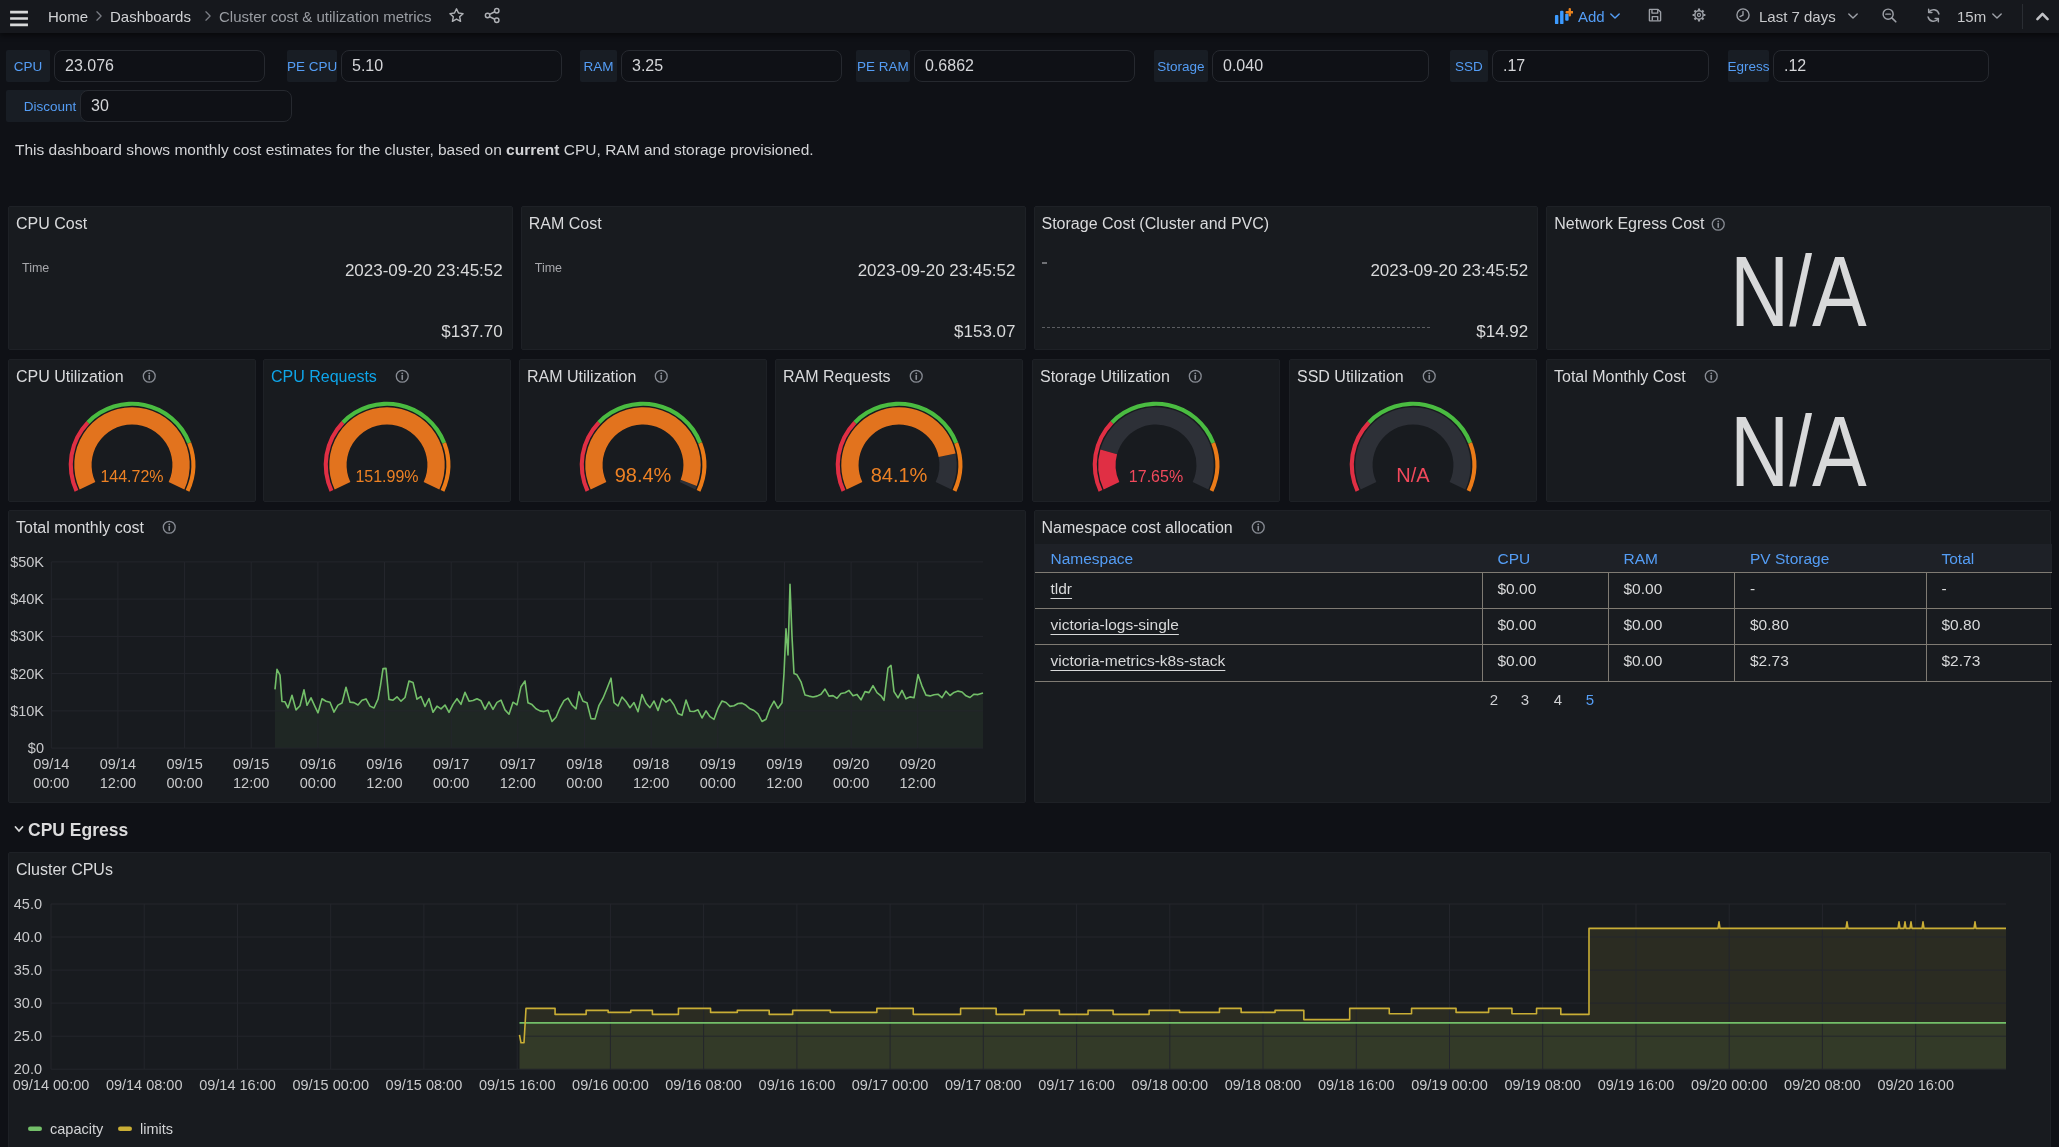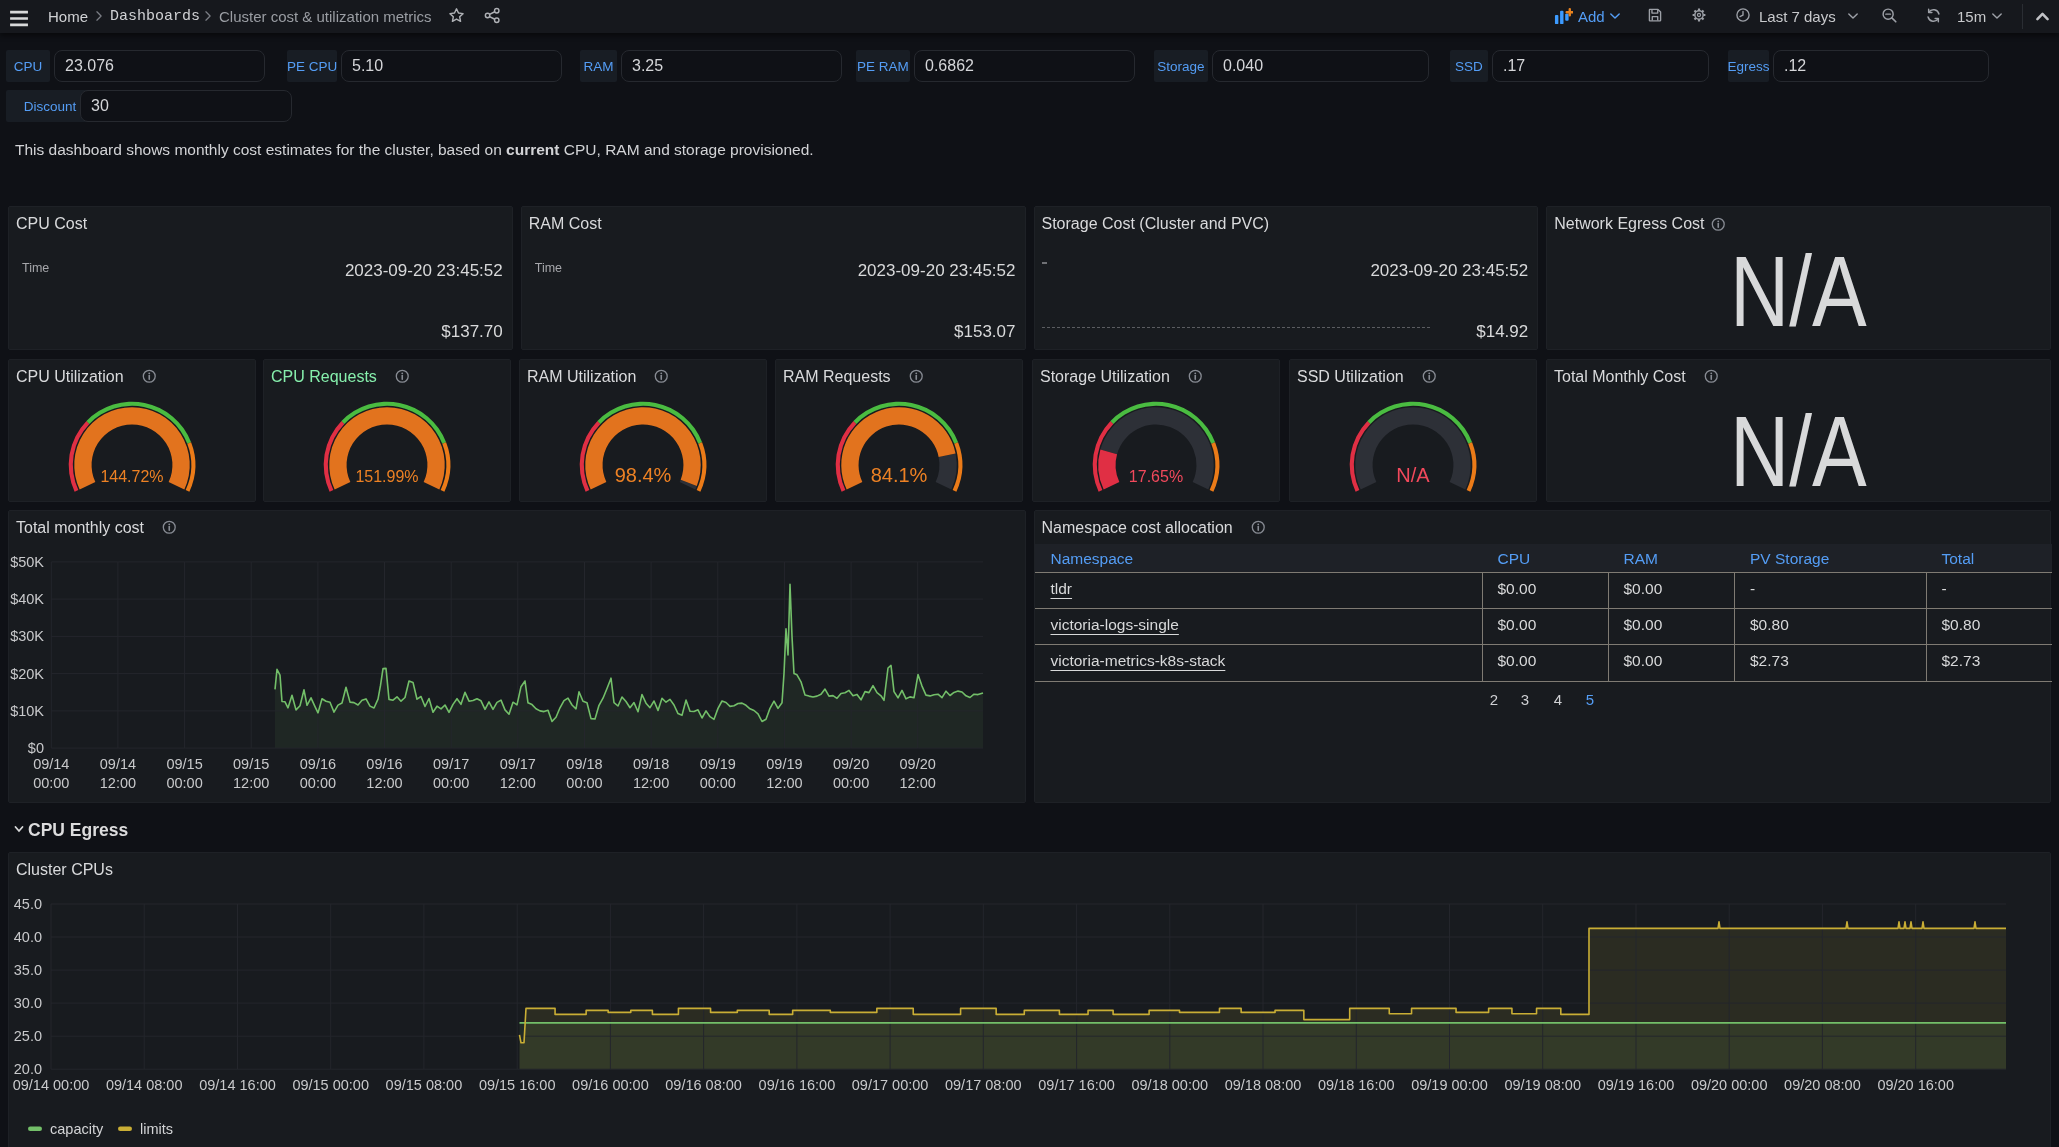--- a/index.html
+++ b/index.html
@@ -16,21 +16,21 @@
 .blue { color:#549df5; }
 </style></head><body>
 <div class="abs" style="left:0;top:0;width:2059px;height:33px;background:#16181d;box-shadow:0 3px 5px rgba(0,0,0,0.45)"></div>
 <svg style="position:absolute;left:8px;top:8px" width="21" height="21" viewBox="0 0 20 20">
     <path d="M2 4h17M2 10h17M2 16h17" stroke="#d8d9da" stroke-width="2.6" fill="none"></path>
   </svg>
 <div class="abs navtxt" style="left:48px;top:8px;">Home</div>
 <svg style="position:absolute;left:92px;top:9px" width="14" height="14" viewBox="0 0 20 20">
     <path d="M7 4l6 6-6 6" stroke="#7b7e85" stroke-width="1.8" fill="none" stroke-linecap="round" stroke-linejoin="round"></path>
   </svg>
-<div class="abs navtxt" style="left:110px;top:8px;font-family:Liberation Mono, monospace;">Dashboards</div>
+<div class="abs navtxt" style="left:110px;top:8px;">Dashboards</div>
 <svg style="position:absolute;left:201px;top:9px" width="14" height="14" viewBox="0 0 20 20">
     <path d="M7 4l6 6-6 6" stroke="#7b7e85" stroke-width="1.8" fill="none" stroke-linecap="round" stroke-linejoin="round"></path>
   </svg>
 <div class="abs navtxt gray" style="left:219px;top:8px;">Cluster cost &amp; utilization metrics</div>
 <svg style="position:absolute;left:448px;top:7px" width="17" height="17" viewBox="0 0 20 20">
     <path d="M10 2.2l2.35 4.9 5.35.7-3.93 3.7.99 5.3L10 14.2l-4.76 2.6.99-5.3-3.93-3.7 5.35-.7z" stroke="#aeb0b5" stroke-width="1.7" fill="none" stroke-linejoin="round"></path>
   </svg>
 <svg style="position:absolute;left:484px;top:7px" width="17" height="17" viewBox="0 0 20 20">
     <circle cx="4.2" cy="10" r="2.6" stroke="#aeb0b5" stroke-width="1.7" fill="none"></circle>
     <circle cx="15" cy="4.4" r="2.6" stroke="#aeb0b5" stroke-width="1.7" fill="none"></circle>
@@ -145,21 +145,21 @@
 <div class="abs" style="left:8px;top:358.5px;width:248px;height:143px;overflow:hidden">
     <svg width="248" height="143" viewBox="0 0 248 143" style="position:absolute;left:0;top:0">
       <path d="M66.63 132.75 A63.30 63.30 0 0 1 78.47 62.03 L81.42 64.88 A59.20 59.20 0 0 0 70.35 131.02 Z" fill="#e02f44"></path>
       <path d="M78.47 62.03 A63.30 63.30 0 0 1 183.10 83.32 L179.27 84.78 A59.20 59.20 0 0 0 81.42 64.88 Z" fill="#4abc41"></path>
       <path d="M183.10 83.32 A63.30 63.30 0 0 1 181.37 132.75 L177.65 131.02 A59.20 59.20 0 0 0 179.27 84.78 Z" fill="#eb7b18"></path>
       <path d="M71.66 130.41 A57.75 57.75 0 1 1 176.34 130.41 L160.66 123.09 A40.45 40.45 0 1 0 87.34 123.09 Z" fill="#e2731e"></path>
       <text x="124.0" y="122.5" text-anchor="middle" font-size="16" font-weight="500" fill="#ec8124">144.72%</text>
     </svg>
   </div>
 <div class="panel" style="left:263px;top:358.5px;width:248px;height:143px"></div>
-<div class="abs" style="left:271px;top:367.5px;font-size:16px;font-weight:500;color:#86efac;white-space:nowrap;display:flex;align-items:center;gap:18px">
+<div class="abs" style="left:271px;top:367.5px;font-size:16px;font-weight:500;color:#0ea5e9;white-space:nowrap;display:flex;align-items:center;gap:18px">
     <span>CPU Requests</span>
     <svg width="14.5" height="14.5" viewBox="0 0 20 20" style="flex:none">
       <circle cx="10" cy="10" r="8.2" stroke="#878b93" stroke-width="1.8" fill="none"></circle>
       <path d="M10 9v5" stroke="#878b93" stroke-width="2.2" stroke-linecap="round"></path>
       <circle cx="10" cy="6" r="1.3" fill="#878b93"></circle>
     </svg>
   </div>
 <div class="abs" style="left:263px;top:358.5px;width:248px;height:143px;overflow:hidden">
     <svg width="248" height="143" viewBox="0 0 248 143" style="position:absolute;left:0;top:0">
       <path d="M66.63 132.75 A63.30 63.30 0 0 1 78.47 62.03 L81.42 64.88 A59.20 59.20 0 0 0 70.35 131.02 Z" fill="#e02f44"></path>

